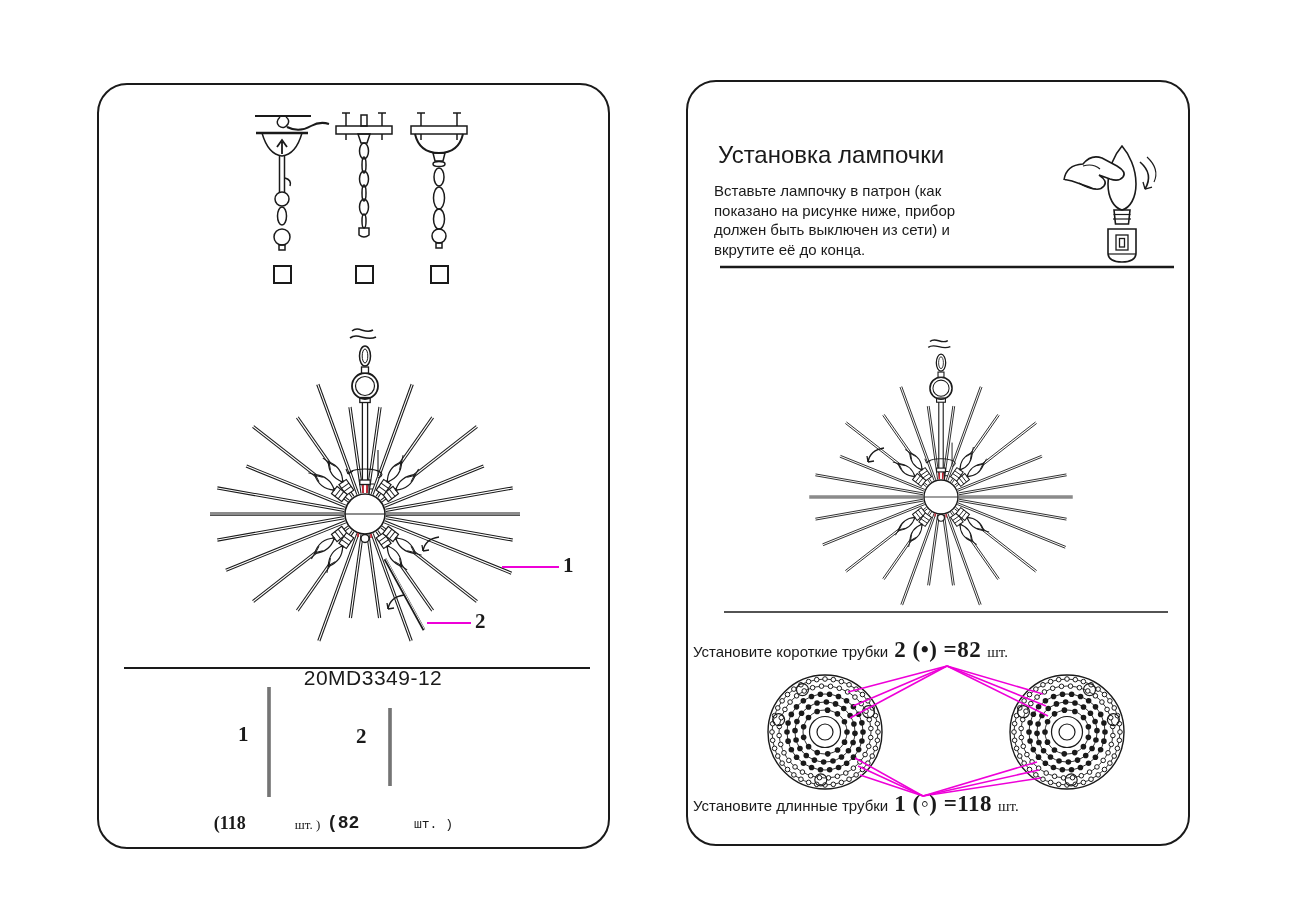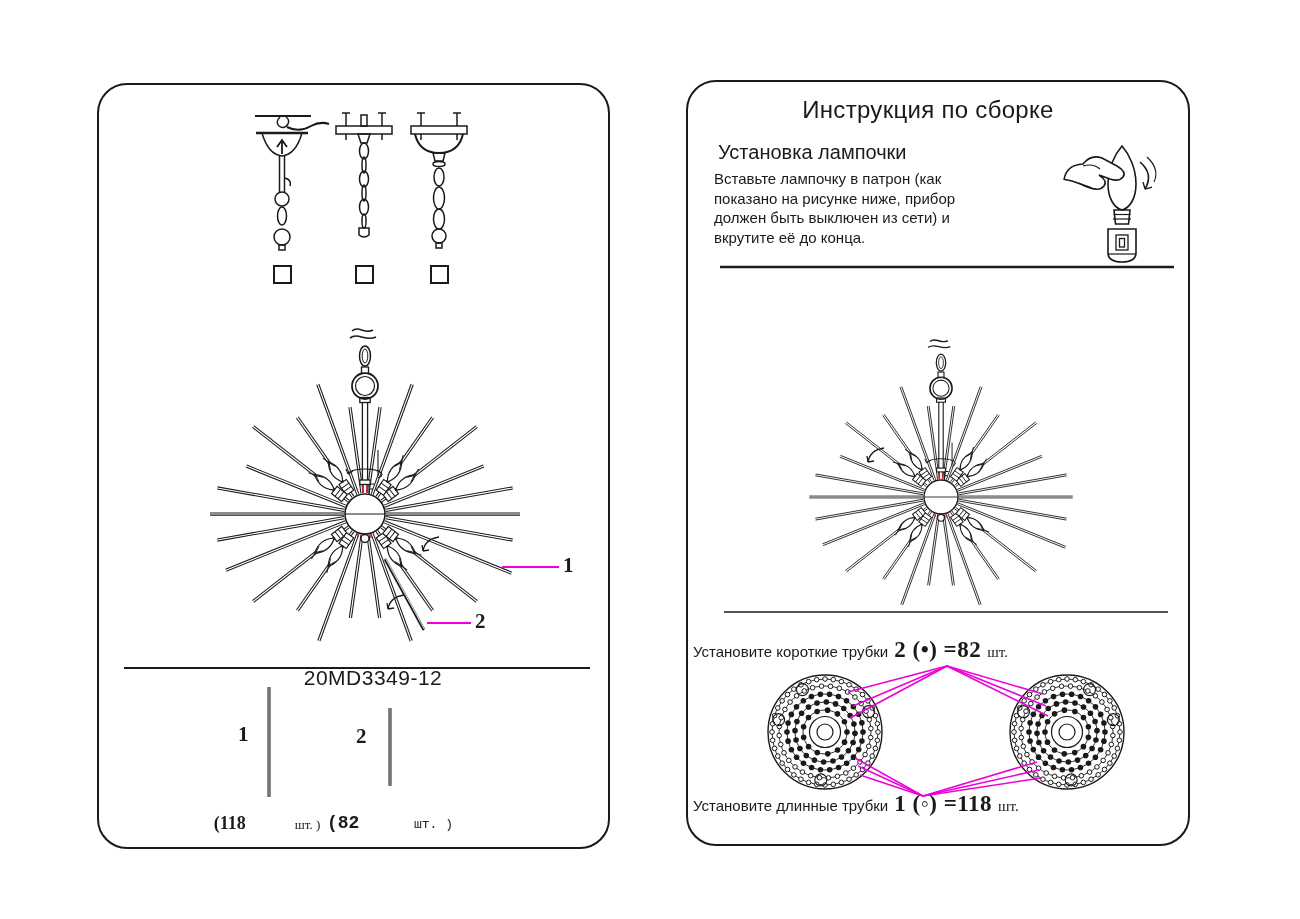--- a/index.html
+++ b/index.html
@@ -3,22 +3,22 @@
 <meta charset="utf-8">
 <style>
   html,body{margin:0;padding:0;background:#ffffff;}
   body{width:1300px;height:919px;position:relative;font-family:"Liberation Sans",sans-serif;color:var(--ink,#1a1a1a);}
   .panel{position:absolute;border:2px solid var(--ink,#1a1a1a);border-radius:30px;background:#fff;}
   #panel-left{left:97px;top:83px;width:509px;height:762px;}
   #panel-right{left:686px;top:80px;width:500px;height:762px;}
   .panel svg{position:absolute;left:0;top:0;}
   .abs{position:absolute;white-space:nowrap;}
   .title{font-size:24px;letter-spacing:.3px;}
-  .heading{font-size:20px;}
-  .body-text{font-size:15px;line-height:19.5px;white-space:pre-line;width:290px;}
+  .heading{font-size:24px;}
+  .body-text{font-size:15px;line-height:19.5px;white-space:pre-line;width:290px;margin-top:12px;}
   .callout{font-family:"Liberation Serif",serif;font-size:21px;font-weight:bold;}
   .model{font-size:21px;letter-spacing:.5px;transform:translateX(-50%);}
   .pnum{font-family:"Liberation Serif",serif;font-size:21px;font-weight:bold;}
   .qty{transform:translateX(-50%);font-family:"Liberation Serif",serif;}
   .qty .qn{font-size:18px;font-weight:bold;}
   .qty .qu{font-size:13px;margin-left:45px;}
   .tuberow{position:absolute;display:flex;align-items:baseline;gap:6px;}
   .tlabel{font-size:15px;}
   .tformula{font-family:"Liberation Serif",serif;font-size:23px;font-weight:bold;letter-spacing:.5px;}
   .tunit{font-family:"Liberation Serif",serif;font-size:15px;}
@@ -740,21 +740,20 @@
     <g class="mg" stroke-width="1.6">
       <line x1="235" y1="714" x2="167" y2="676"></line>
       <line x1="235" y1="714" x2="170" y2="684"></line>
       <line x1="235" y1="714" x2="172" y2="693"></line>
       <line x1="235" y1="714" x2="349" y2="680"></line>
       <line x1="235" y1="714" x2="351" y2="688"></line>
       <line x1="235" y1="714" x2="353" y2="696"></line>
     </g>
   </svg>
 
-  <div class="abs title" style="left:240px;top:14px;transform:translateX(-50%);">Инструкция по сборке</div>
   <div class="abs heading" style="left:30px;top:59px;">Установка лампочки</div>
   <div class="abs body-text" style="left:26px;top:87px;">Вставьте лампочку в патрон (как
 показано на рисунке ниже, прибор
 должен быть выключен из сети) и
 вкрутите её до конца.</div>
 
   <div class="tuberow" style="left:5px;top:555px;">
     <span class="tlabel">Установите короткие трубки</span>
     <span class="tformula">2 (•) =82</span>
     <span class="tunit">шт.</span>

